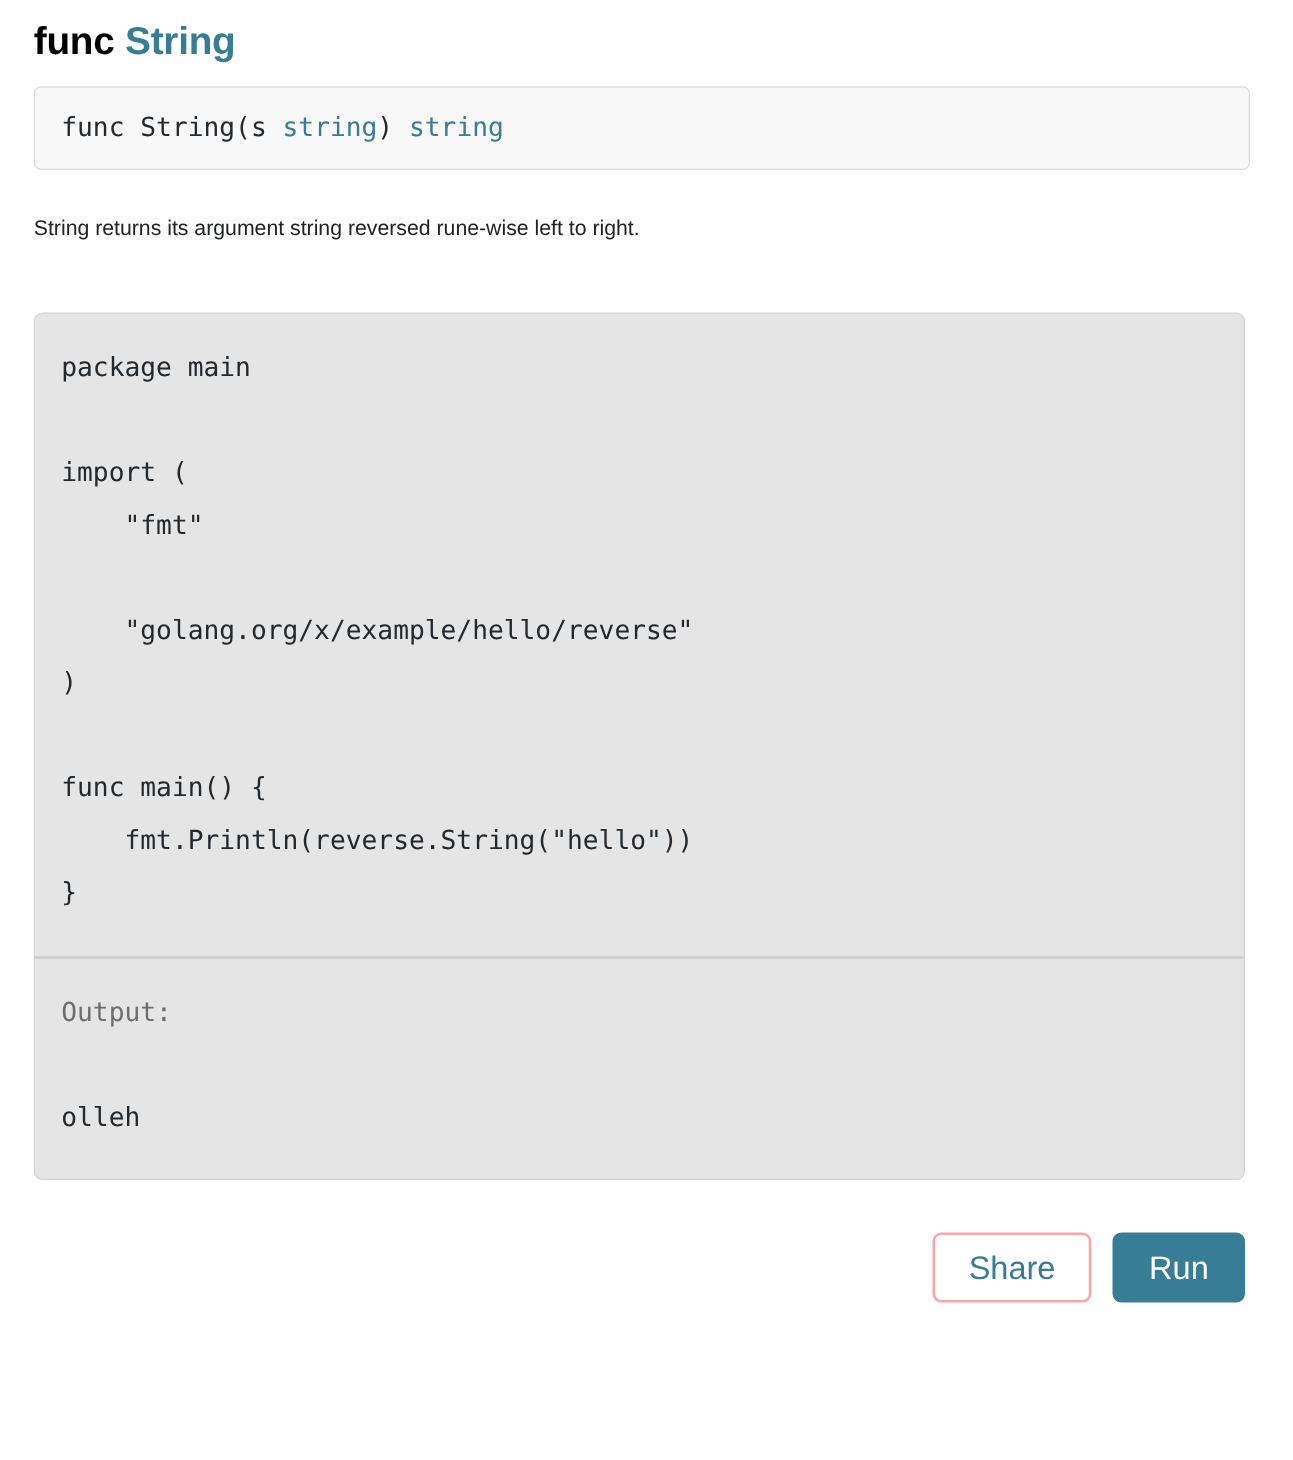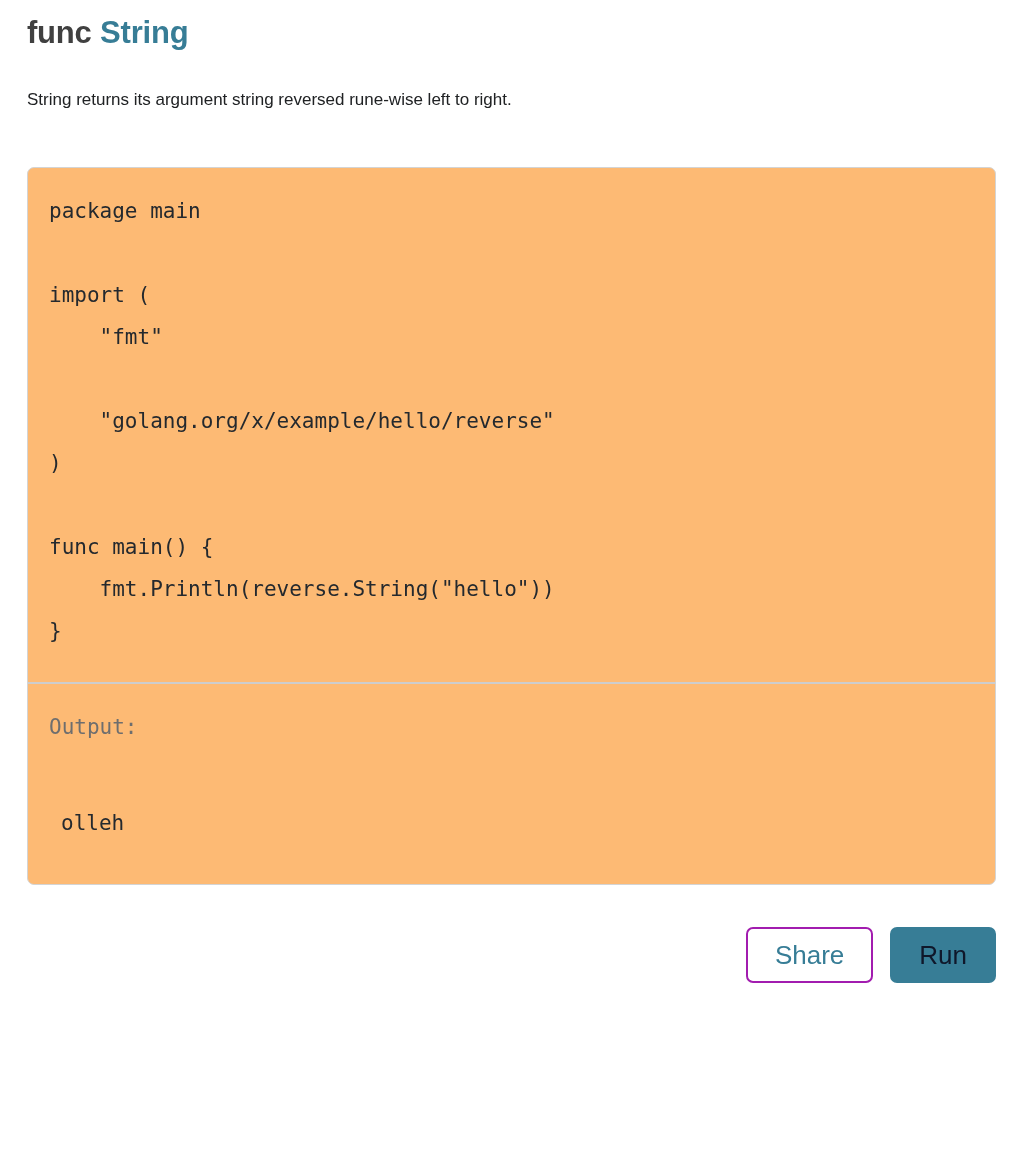--- a/index.html
+++ b/index.html
@@ -25,21 +25,21 @@
   
   .func-heading {
     margin: 0;
     padding-top: 13px;
     font-size: 31px;
     font-weight: bold;
     line-height: 40px;
     letter-spacing: -0.2px;
     color: #202224;
   }
-  .func-heading .kw { color: #404040; }
+  .func-heading .kw { color: #000000; }
   .func-heading .name-link {
     color: #377d96;
     text-decoration: none;
   }
 
   
   .signature-box {
     margin-top: 16px;
     box-sizing: border-box;
     width: 973px;
@@ -91,21 +91,21 @@
   .example-toggle .pilcrow {
     margin-left: 7px;
     font-size: 25px;
   }
 
   
   .playground {
     box-sizing: border-box;
     width: 969px;
     margin-top: 50px;
-    background: #fdba74;
+    background: #e5e5e5;
     border: 1px solid #d4d4d4;
     border-radius: 7px;
     overflow: hidden;
   }
   .code-pane {
     padding: 22px 20px 30px 21px;
   }
   .code-pane pre,
   .output-pane pre {
     margin: 0;
@@ -125,21 +125,21 @@
   }
   .output-label {
     margin: 0;
     font-family: "DejaVu Sans Mono", "Liberation Mono", monospace;
     font-size: 21px;
     line-height: 42px;
     color: #6e6e6e;
     white-space: pre;
   }
   .output-text {
-    margin: 12px;
+    margin: 0;
     padding-top: 42px;
     font-family: "DejaVu Sans Mono", "Liberation Mono", monospace;
     font-size: 21px;
     line-height: 42px;
     color: #24292e;
     white-space: pre;
   }
 
   
   .button-row {
@@ -153,36 +153,39 @@
   .pg-button {
     box-sizing: border-box;
     font-family: "Liberation Sans", sans-serif;
     font-size: 26px;
     line-height: 30px;
     height: 56px;
     padding: 11px 27px 13px 27px;
     border-radius: 7px;
     cursor: pointer;
     background: #ffffff;
-    border: 2px solid #a21caf;
+    border: 2px solid #fca5a5;
     color: #377d96;
   }
   .pg-button.primary {
     background: #377d96;
     border-color: #377d96;
-    color: #0f172a;
+    color: #ffffff;
   }
 </style>
 </head>
 <body>
 
 <div class="page">
 
   <h2 class="func-heading"><span class="kw">func</span> <a class="name-link">String</a></h2>
 
+  <div class="signature-box">
+    <pre class="signature-code"><span>func String(s </span><a class="type-link">string</a><span>) </span><a class="type-link">string</a></pre>
+  </div>
 
   <p class="doc-paragraph">String returns its argument string reversed rune-wise left to right.</p>
 
 
   <div class="playground">
     <div class="code-pane">
       <pre>package main
 
 import (
     "fmt"

